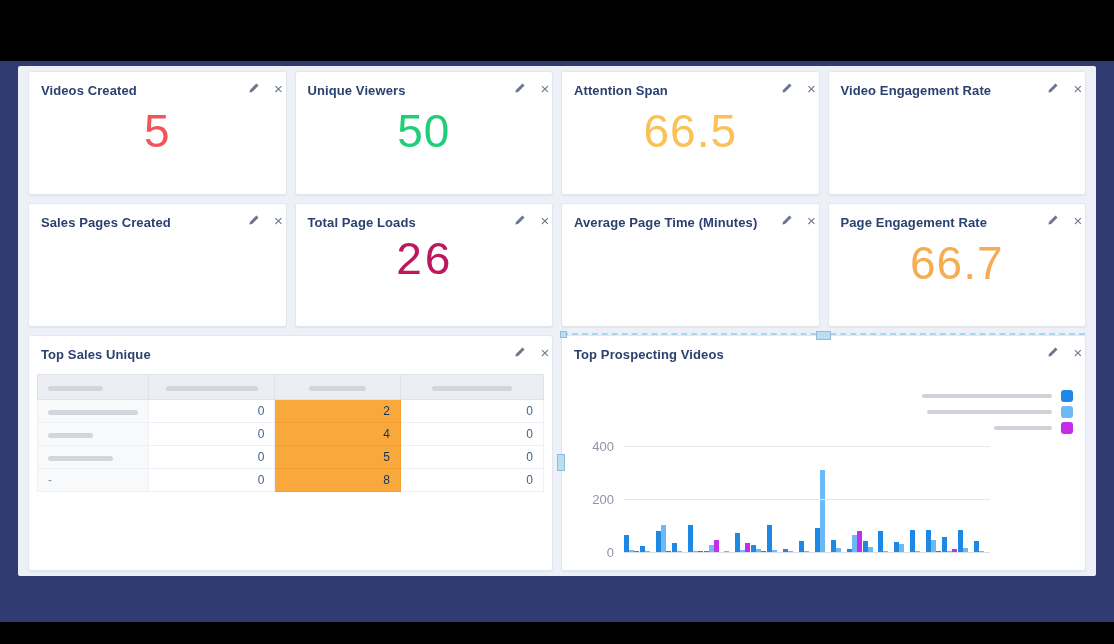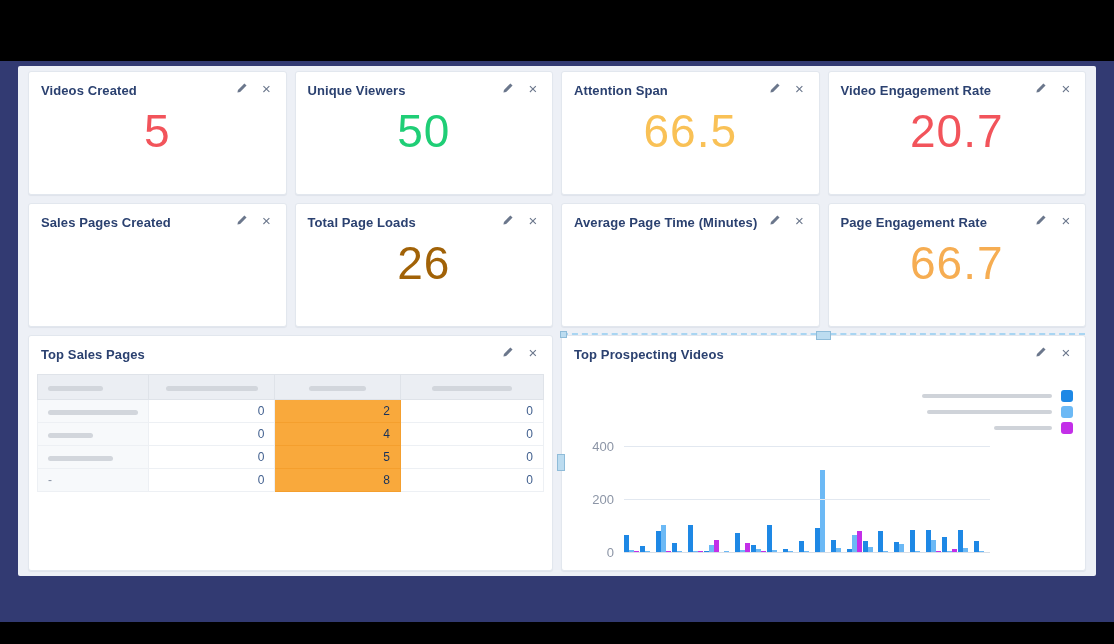--- a/index.html
+++ b/index.html
@@ -11,21 +11,21 @@
   .letterbox.bottom { top:622px; height:22px; }
 
   .stage { position:absolute; top:61px; left:0; width:1114px; height:561px; background:#323a72; }
   .canvas { position:absolute; top:5px; left:18px; width:1078px; height:510px; background:#edf0f6; border-radius:2px; }
 
   .grid { position:absolute; inset:0; padding:5px 10px; display:grid;
           grid-template-columns:repeat(4,1fr); grid-template-rows:124px 124px 236px; gap:8px; }
 
   .card { background:#fff; border:1px solid #e2e7ee; border-radius:3px; position:relative;
           box-shadow:0 1px 1px rgba(9,30,66,.06); }
-  .card-head { display:flex; justify-content:space-between; align-items:flex-start; padding:11px 12px 0 12px; }
+  .card-head { display:flex; justify-content:space-between; align-items:flex-start; padding:11px 0 0 12px; }
   .card-title { font-size:13px; font-weight:bold; color:#2b4170; letter-spacing:.1px; }
   .card-actions { display:flex; gap:11px; align-items:center; margin-top:-2px; }
   .icon-btn { width:14px; height:14px; display:inline-flex; align-items:center; justify-content:center;
               color:#6b778c; cursor:pointer; }
   .icon-btn svg { display:block; }
   .close-glyph { font-size:15px; line-height:13px; color:#6b778c; }
 
   .kpi-value { position:absolute; top:32px; left:0; right:0; text-align:center;
                font-size:46px; letter-spacing:1px; }
 
@@ -119,21 +119,20 @@
       <h2 class="card-title">Video Engagement Rate</h2>
       <div class="card-actions">
         <span class="icon-btn">
           <svg width="12" height="12" viewBox="0 0 16 16">
                   <path d="M11.2 1.9l2.9 2.9-8.6 8.6-3.6.7.7-3.6z" fill="#6b778c"></path>
                 </svg>
         </span>
         <span class="icon-btn close-glyph">×</span>
       </div>
     </header>
-    <div class="kpi-value" style="color: rgb(242, 84, 91);">20.7</div>
   </section>
         <section class="card kpi-card">
     <header class="card-head">
       <h2 class="card-title">Sales Pages Created</h2>
       <div class="card-actions">
         <span class="icon-btn">
           <svg width="12" height="12" viewBox="0 0 16 16">
                   <path d="M11.2 1.9l2.9 2.9-8.6 8.6-3.6.7.7-3.6z" fill="#6b778c"></path>
                 </svg>
         </span>
@@ -146,21 +145,21 @@
       <h2 class="card-title">Total Page Loads</h2>
       <div class="card-actions">
         <span class="icon-btn">
           <svg width="12" height="12" viewBox="0 0 16 16">
                   <path d="M11.2 1.9l2.9 2.9-8.6 8.6-3.6.7.7-3.6z" fill="#6b778c"></path>
                 </svg>
         </span>
         <span class="icon-btn close-glyph">×</span>
       </div>
     </header>
-    <div class="kpi-value" style="color: #a16207;">26</div>
+    <div class="kpi-value" style="color: #be185d; font-family: Liberation Mono, monospace;">26</div>
   </section>
         <section class="card kpi-card">
     <header class="card-head">
       <h2 class="card-title">Average Page Time (Minutes)</h2>
       <div class="card-actions">
         <span class="icon-btn">
           <svg width="12" height="12" viewBox="0 0 16 16">
                   <path d="M11.2 1.9l2.9 2.9-8.6 8.6-3.6.7.7-3.6z" fill="#6b778c"></path>
                 </svg>
         </span>
@@ -177,21 +176,21 @@
                   <path d="M11.2 1.9l2.9 2.9-8.6 8.6-3.6.7.7-3.6z" fill="#6b778c"></path>
                 </svg>
         </span>
         <span class="icon-btn close-glyph">×</span>
       </div>
     </header>
     <div class="kpi-value" style="color: rgb(246, 173, 82);">66.7</div>
   </section>
         <section class="card table-card" id="table-card">
         <header class="card-head">
-          <h2 class="card-title">Top Sales Pages</h2>
+          <h2 class="card-title">Top Sales Unique</h2>
           <div class="card-actions">
             <span class="icon-btn">
               <svg width="12" height="12" viewBox="0 0 16 16">
                   <path d="M11.2 1.9l2.9 2.9-8.6 8.6-3.6.7.7-3.6z" fill="#6b778c"></path>
                 </svg>
             </span>
             <span class="icon-btn close-glyph">×</span>
           </div>
         </header>
         <table class="data-table">

